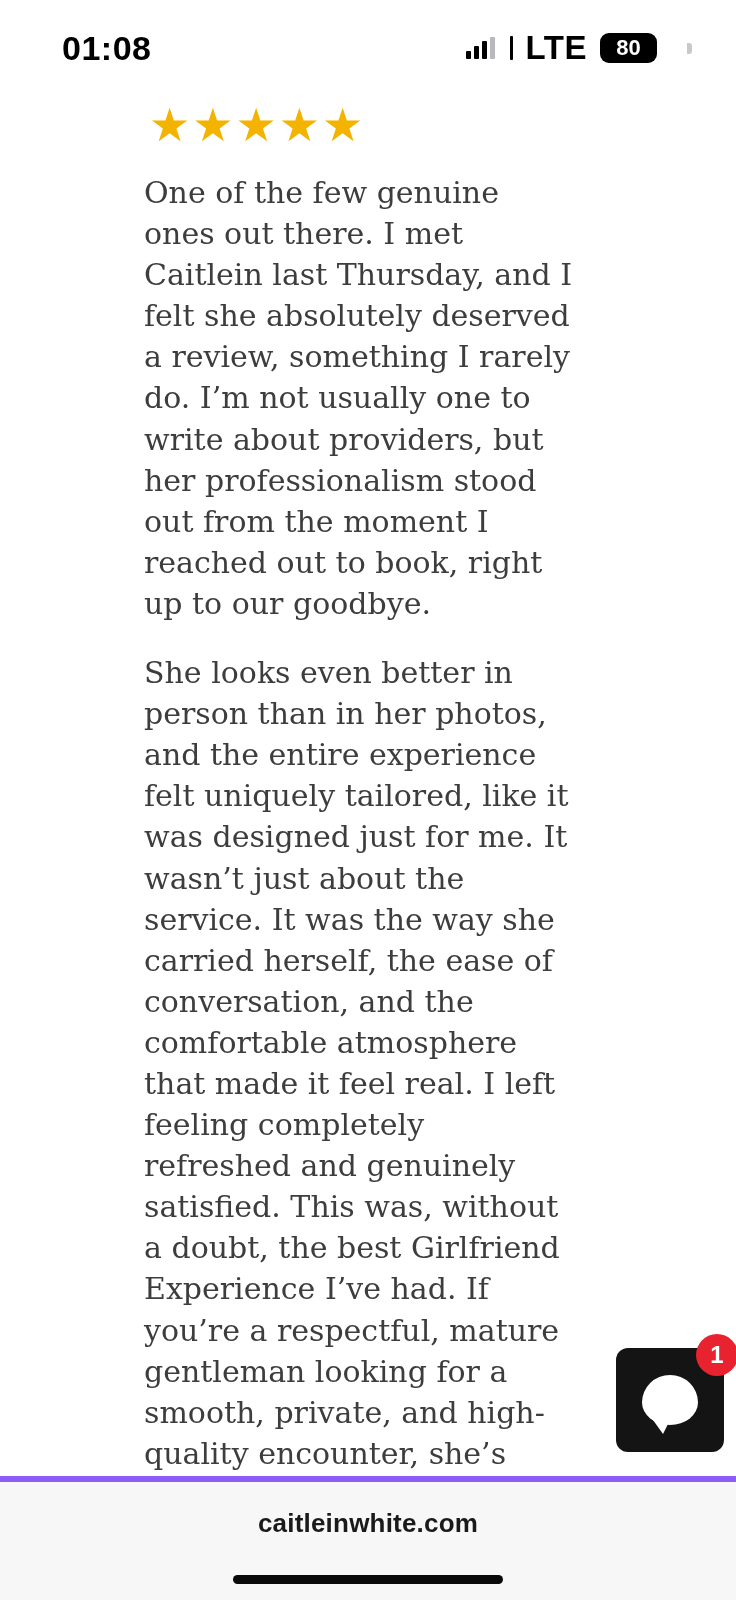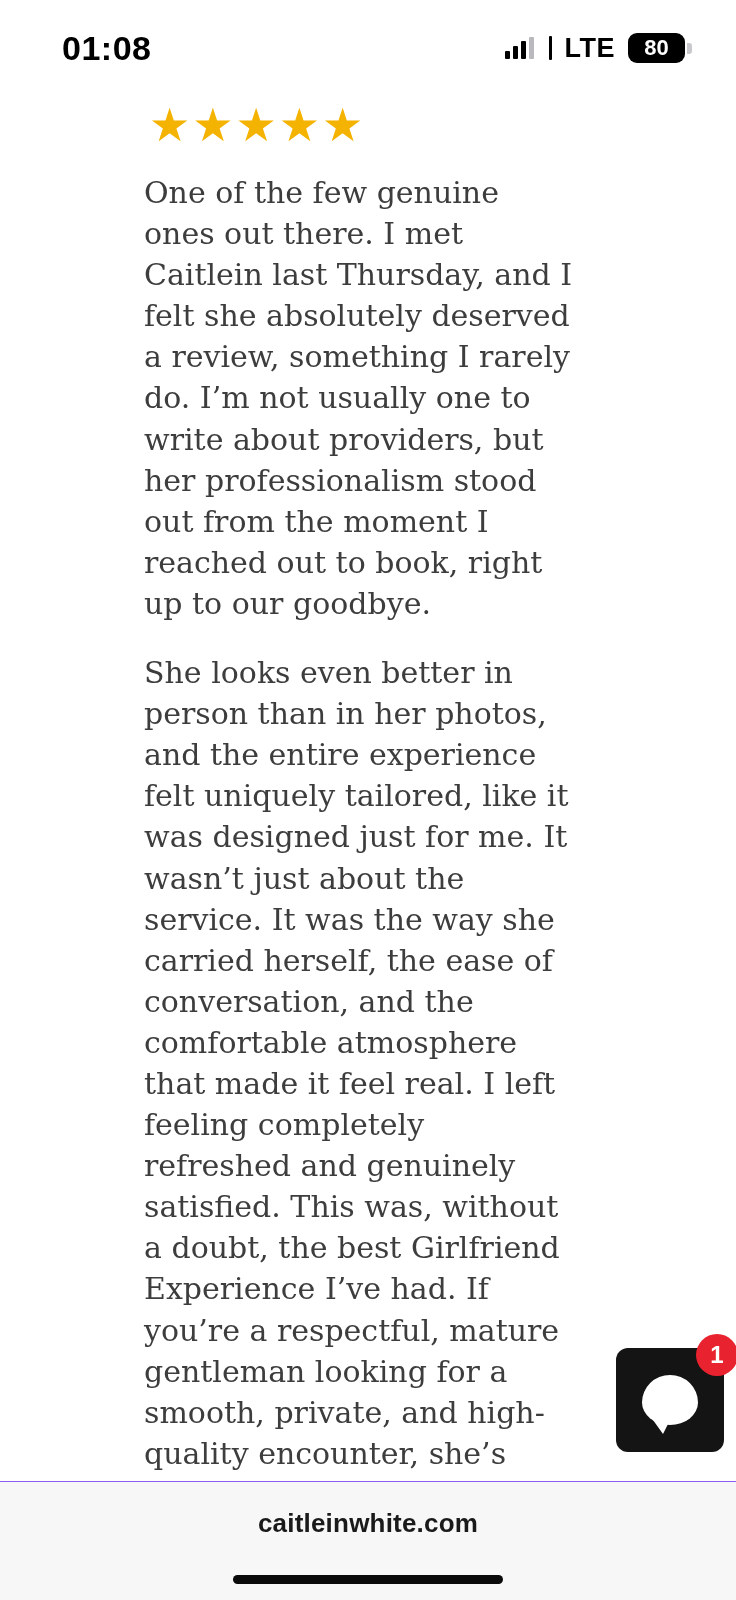--- a/index.html
+++ b/index.html
@@ -54,28 +54,29 @@
   .signal-bars i:nth-child(3) { height: 18px; }
   .signal-bars i:nth-child(4) { height: 22px; background: #b9b9bd; }
   .signal-divider {
     width: 3px;
     height: 24px;
     background: #000;
     border-radius: 1px;
     margin-left: 2px;
   }
   .lte-label {
-    font-size: 27px;
+    font-size: 33px;
     font-weight: 600;
     color: #000;
     letter-spacing: 0.5px;
   }
   .battery {
     display: flex;
     align-items: center;
+    gap: 28px;
   }
   .battery-body {
     width: 57px;
     height: 30px;
     background: #000;
     border-radius: 9px;
     color: #fff;
     font-size: 22px;
     font-weight: bold;
     display: flex;
@@ -186,21 +187,21 @@
   }
 
   
   .browser-bar {
     position: absolute;
     left: 0;
     right: 0;
     bottom: 0;
     height: 118px;
     background: #f7f7f7;
-    border-top: 1px solid #8b5cf6;
+    border-top: 6px solid #8b5cf6;
     display: flex;
     flex-direction: column;
     align-items: center;
   }
   .browser-url {
     margin-top: 26px;
     font-size: 26px;
     font-weight: bold;
     color: #1a1a1a;
     letter-spacing: 0.2px;

